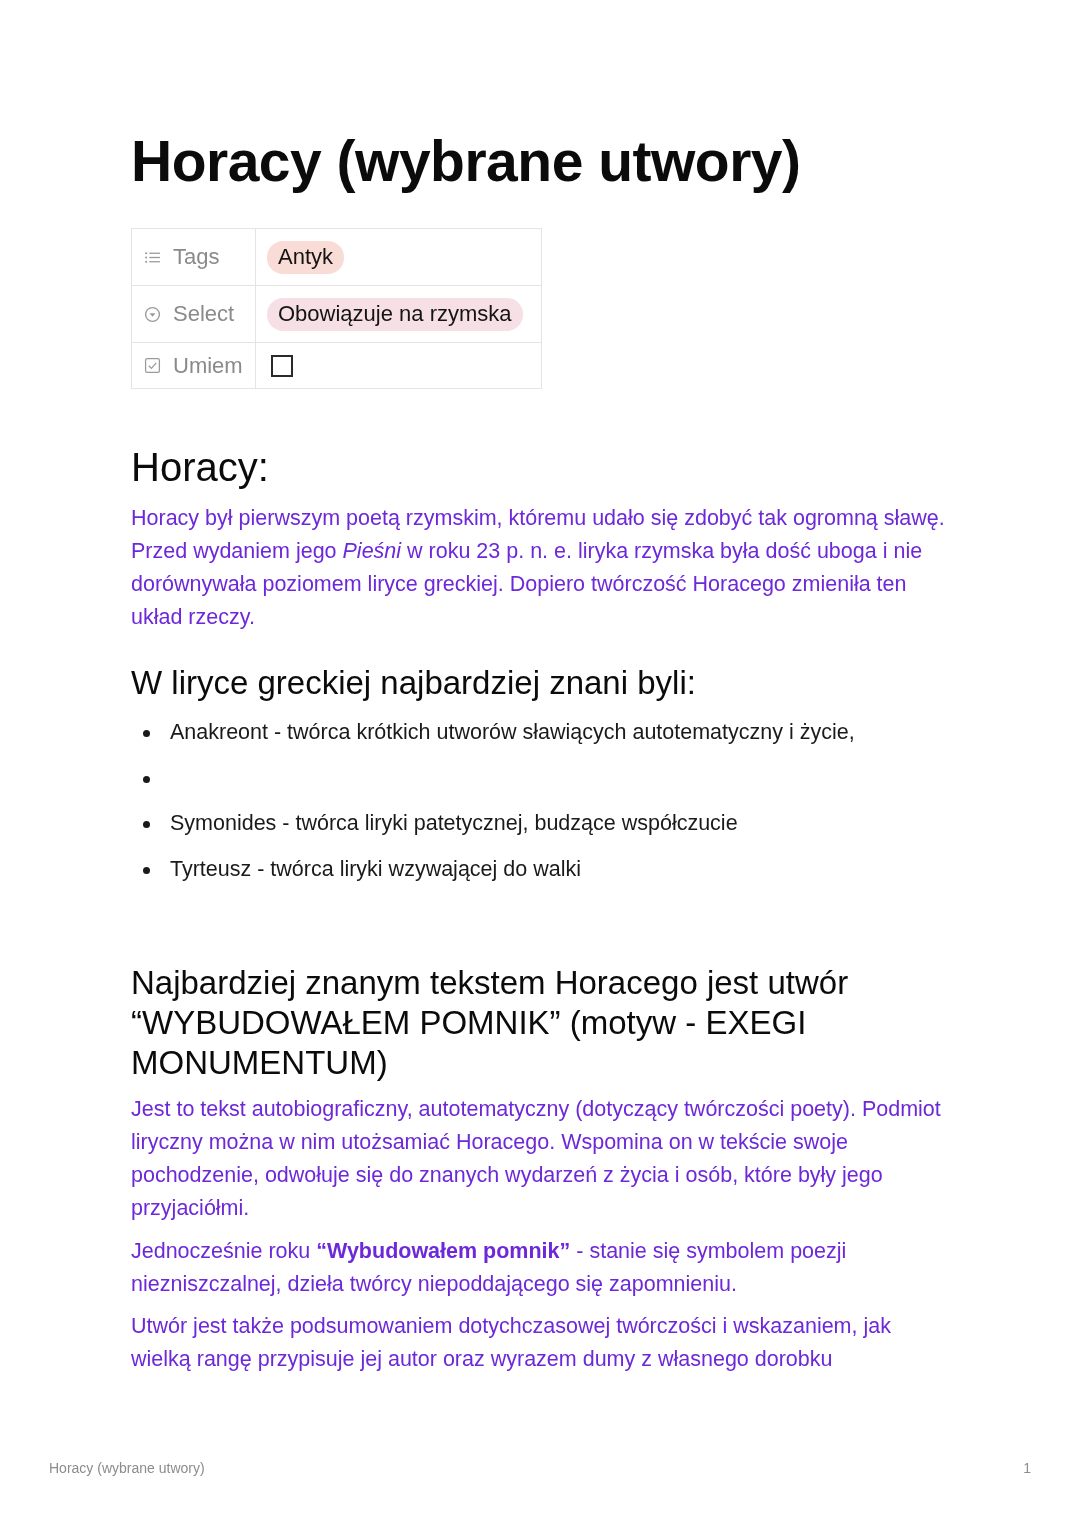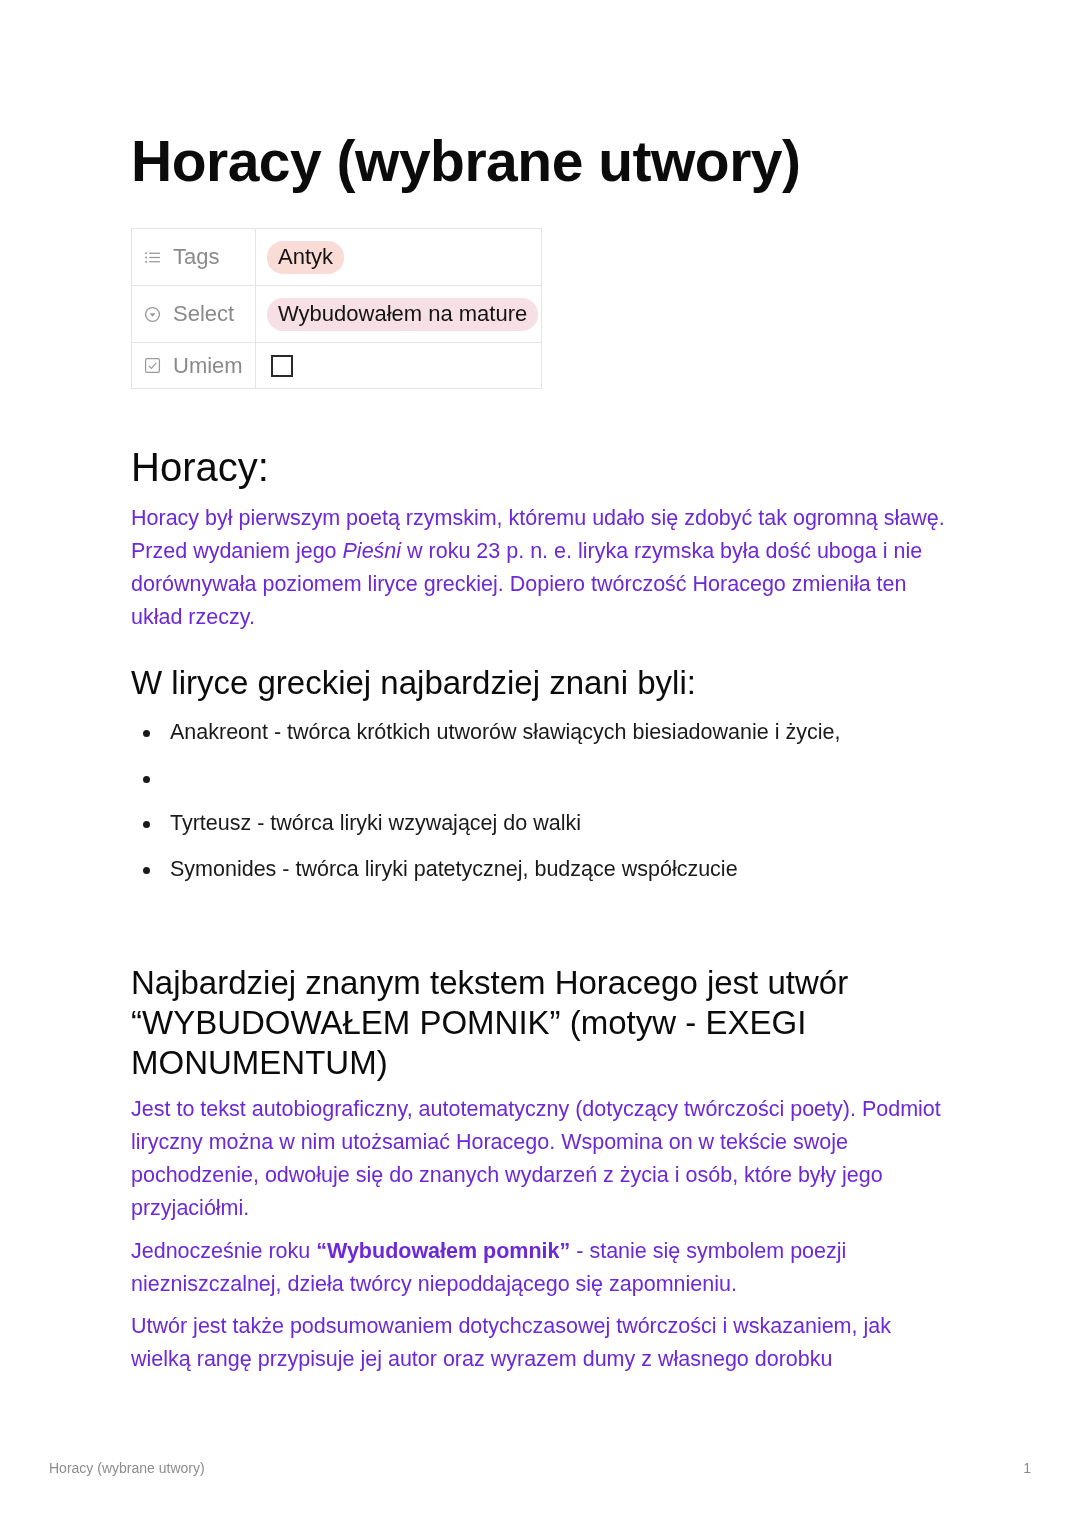--- a/index.html
+++ b/index.html
@@ -98,21 +98,21 @@
       <td class="prop-key">
         <div class="k-inner">
           <svg viewBox="0 0 16 16">
             <circle cx="8" cy="8" r="6.5" fill="none" stroke="#9a9a9a" stroke-width="1.3"></circle>
             <path d="M5.2 6.8 L10.8 6.8 L8 10.2 Z" fill="#9a9a9a"></path>
           </svg>
           <span>Select</span>
         </div>
       </td>
       <td class="prop-val">
-        <span class="tag tag-select">Wybudowałem na mature</span>
+        <span class="tag tag-select">Obowiązuje na rzymska</span>
       </td>
     </tr>
     <tr>
       <td class="prop-key">
         <div class="k-inner">
           <svg viewBox="0 0 16 16">
             <rect x="1.5" y="1.5" width="13" height="13" rx="1.5" fill="none" stroke="#9a9a9a" stroke-width="1.2"></rect>
             <path d="M4.5 8.2 L7 10.7 L11.5 5.5" fill="none" stroke="#9a9a9a" stroke-width="1.2"></path>
           </svg>
           <span>Umiem</span>
@@ -123,24 +123,24 @@
       </td>
     </tr>
   </tbody>
     </table>
 
   <h2 class="h-horacy">Horacy:</h2>
   <p class="body p1"><span>Horacy był pierwszym poetą rzymskim, któremu udało się zdobyć tak ogromną sławę. Przed wydaniem jego </span><em>Pieśni</em><span> w roku 23 p. n. e. liryka rzymska była dość uboga i nie dorównywała poziomem liryce greckiej. Dopiero twórczość Horacego zmieniła ten układ rzeczy.</span></p>
 
   <h2 class="h-liryce">W liryce greckiej najbardziej znani byli:</h2>
   <ul class="greek">
-    <li><span class="bullet"></span><span>Anakreont - twórca krótkich utworów sławiących biesiadowanie i życie,</span></li>
+    <li><span class="bullet"></span><span>Anakreont - twórca krótkich utworów sławiących autotematyczny i życie,</span></li>
     <li><span class="bullet"></span></li>
+    <li><span class="bullet"></span><span>Symonides - twórca liryki patetycznej, budzące współczucie</span></li>
     <li><span class="bullet"></span><span>Tyrteusz - twórca liryki wzywającej do walki</span></li>
-    <li><span class="bullet"></span><span>Symonides - twórca liryki patetycznej, budzące współczucie</span></li>
   </ul>
 
   <h2 class="h-najb">Najbardziej znanym tekstem Horacego jest utwór “WYBUDOWAŁEM POMNIK”  (motyw - EXEGI MONUMENTUM)</h2>
   <p class="body p2">Jest to tekst autobiograficzny, autotematyczny (dotyczący twórczości poety). Podmiot liryczny można w nim utożsamiać Horacego. Wspomina on w tekście swoje pochodzenie, odwołuje się do znanych wydarzeń z życia i osób, które były jego przyjaciółmi.</p>
   <p class="body p3"><span>Jednocześnie roku </span><strong>“Wybudowałem pomnik”</strong><span> - stanie się symbolem poezji niezniszczalnej, dzieła twórcy niepoddającego się zapomnieniu.</span></p>
   <p class="body p4">Utwór jest także podsumowaniem dotychczasowej twórczości i wskazaniem, jak wielką rangę przypisuje jej autor oraz wyrazem dumy z własnego dorobku</p>
 </div>
 
 <div class="footer-left">Horacy (wybrane utwory)</div>
 <div class="footer-right">1</div>

